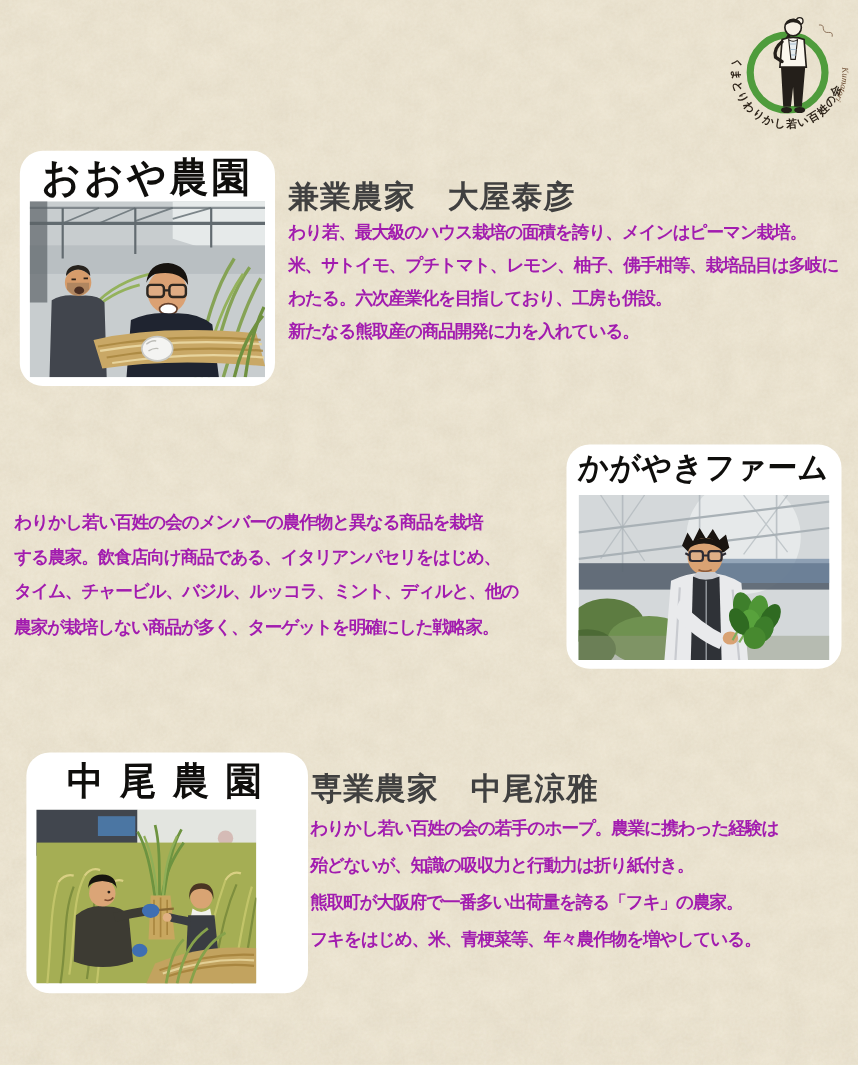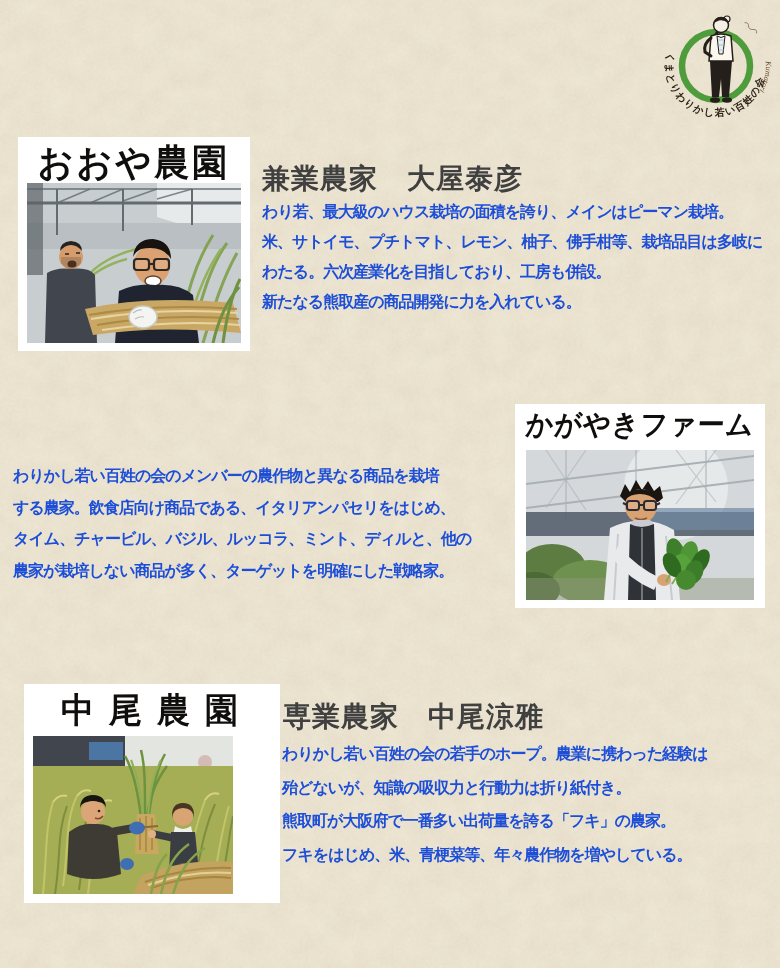--- a/index.html
+++ b/index.html
@@ -5,21 +5,21 @@
   html,body{margin:0;padding:0;background:#ece4d0;}
   .page{
     position:relative;width:780px;height:968px;overflow:hidden;
     background:#ece4d0;
     font-family:"Liberation Sans",sans-serif;
   }
   .texture{position:absolute;left:0;top:0;z-index:0;pointer-events:none;}
   .layer{position:absolute;z-index:1;}
 
   
-  .photo-card{position:absolute;z-index:1;background:#ffffff;}
+  .photo-card{position:absolute;z-index:1;background:#ffffff;border-radius:21px;}
   .farm-title{
     text-align:center;color:#0f0e0c;font-weight:900;line-height:1.1;
     white-space:nowrap;
   }
   .card1{left:18px;top:137px;width:232px;height:214px;}
   .card1 .farm-title{margin-top:6px;font-size:35px;letter-spacing:3px;transform:scaleY(1.05);}
   .card1 .photo{position:absolute;left:9px;top:46px;width:214px;height:160px;}
 
   .card2{left:515px;top:404px;width:250px;height:204px;}
   .card2 .farm-title{margin-top:7px;font-size:27px;letter-spacing:1px;transform:skewX(-4deg) scaleY(1.05);}
@@ -31,21 +31,21 @@
 
   .photo svg{display:block;width:100%;height:100%;}
 
   
   .farmer-heading{
     position:absolute;z-index:1;margin:0;
     color:#404040;font-size:28px;font-weight:bold;letter-spacing:1px;white-space:nowrap;
   }
   .farmer-body{
     position:absolute;z-index:1;margin:0;
-    color:#1d4ed8;font-size:16px;font-weight:bold;letter-spacing:-1px;
+    color:#a21caf;font-size:16px;font-weight:bold;letter-spacing:-1px;
     white-space:pre-line;
   }
   .h1{left:262px;top:160px;}
   .b1{left:262px;top:197px;line-height:30px;width:516px;}
   .h2{left:13px;top:419px;}
   .b2{left:13px;top:460px;line-height:31.5px;width:516px;}
   .h3{left:283px;top:698px;}
   .b3{left:282px;top:737px;line-height:33.5px;width:496px;}
 
   .logo{left:658px;top:4px;width:120px;height:128px;}

